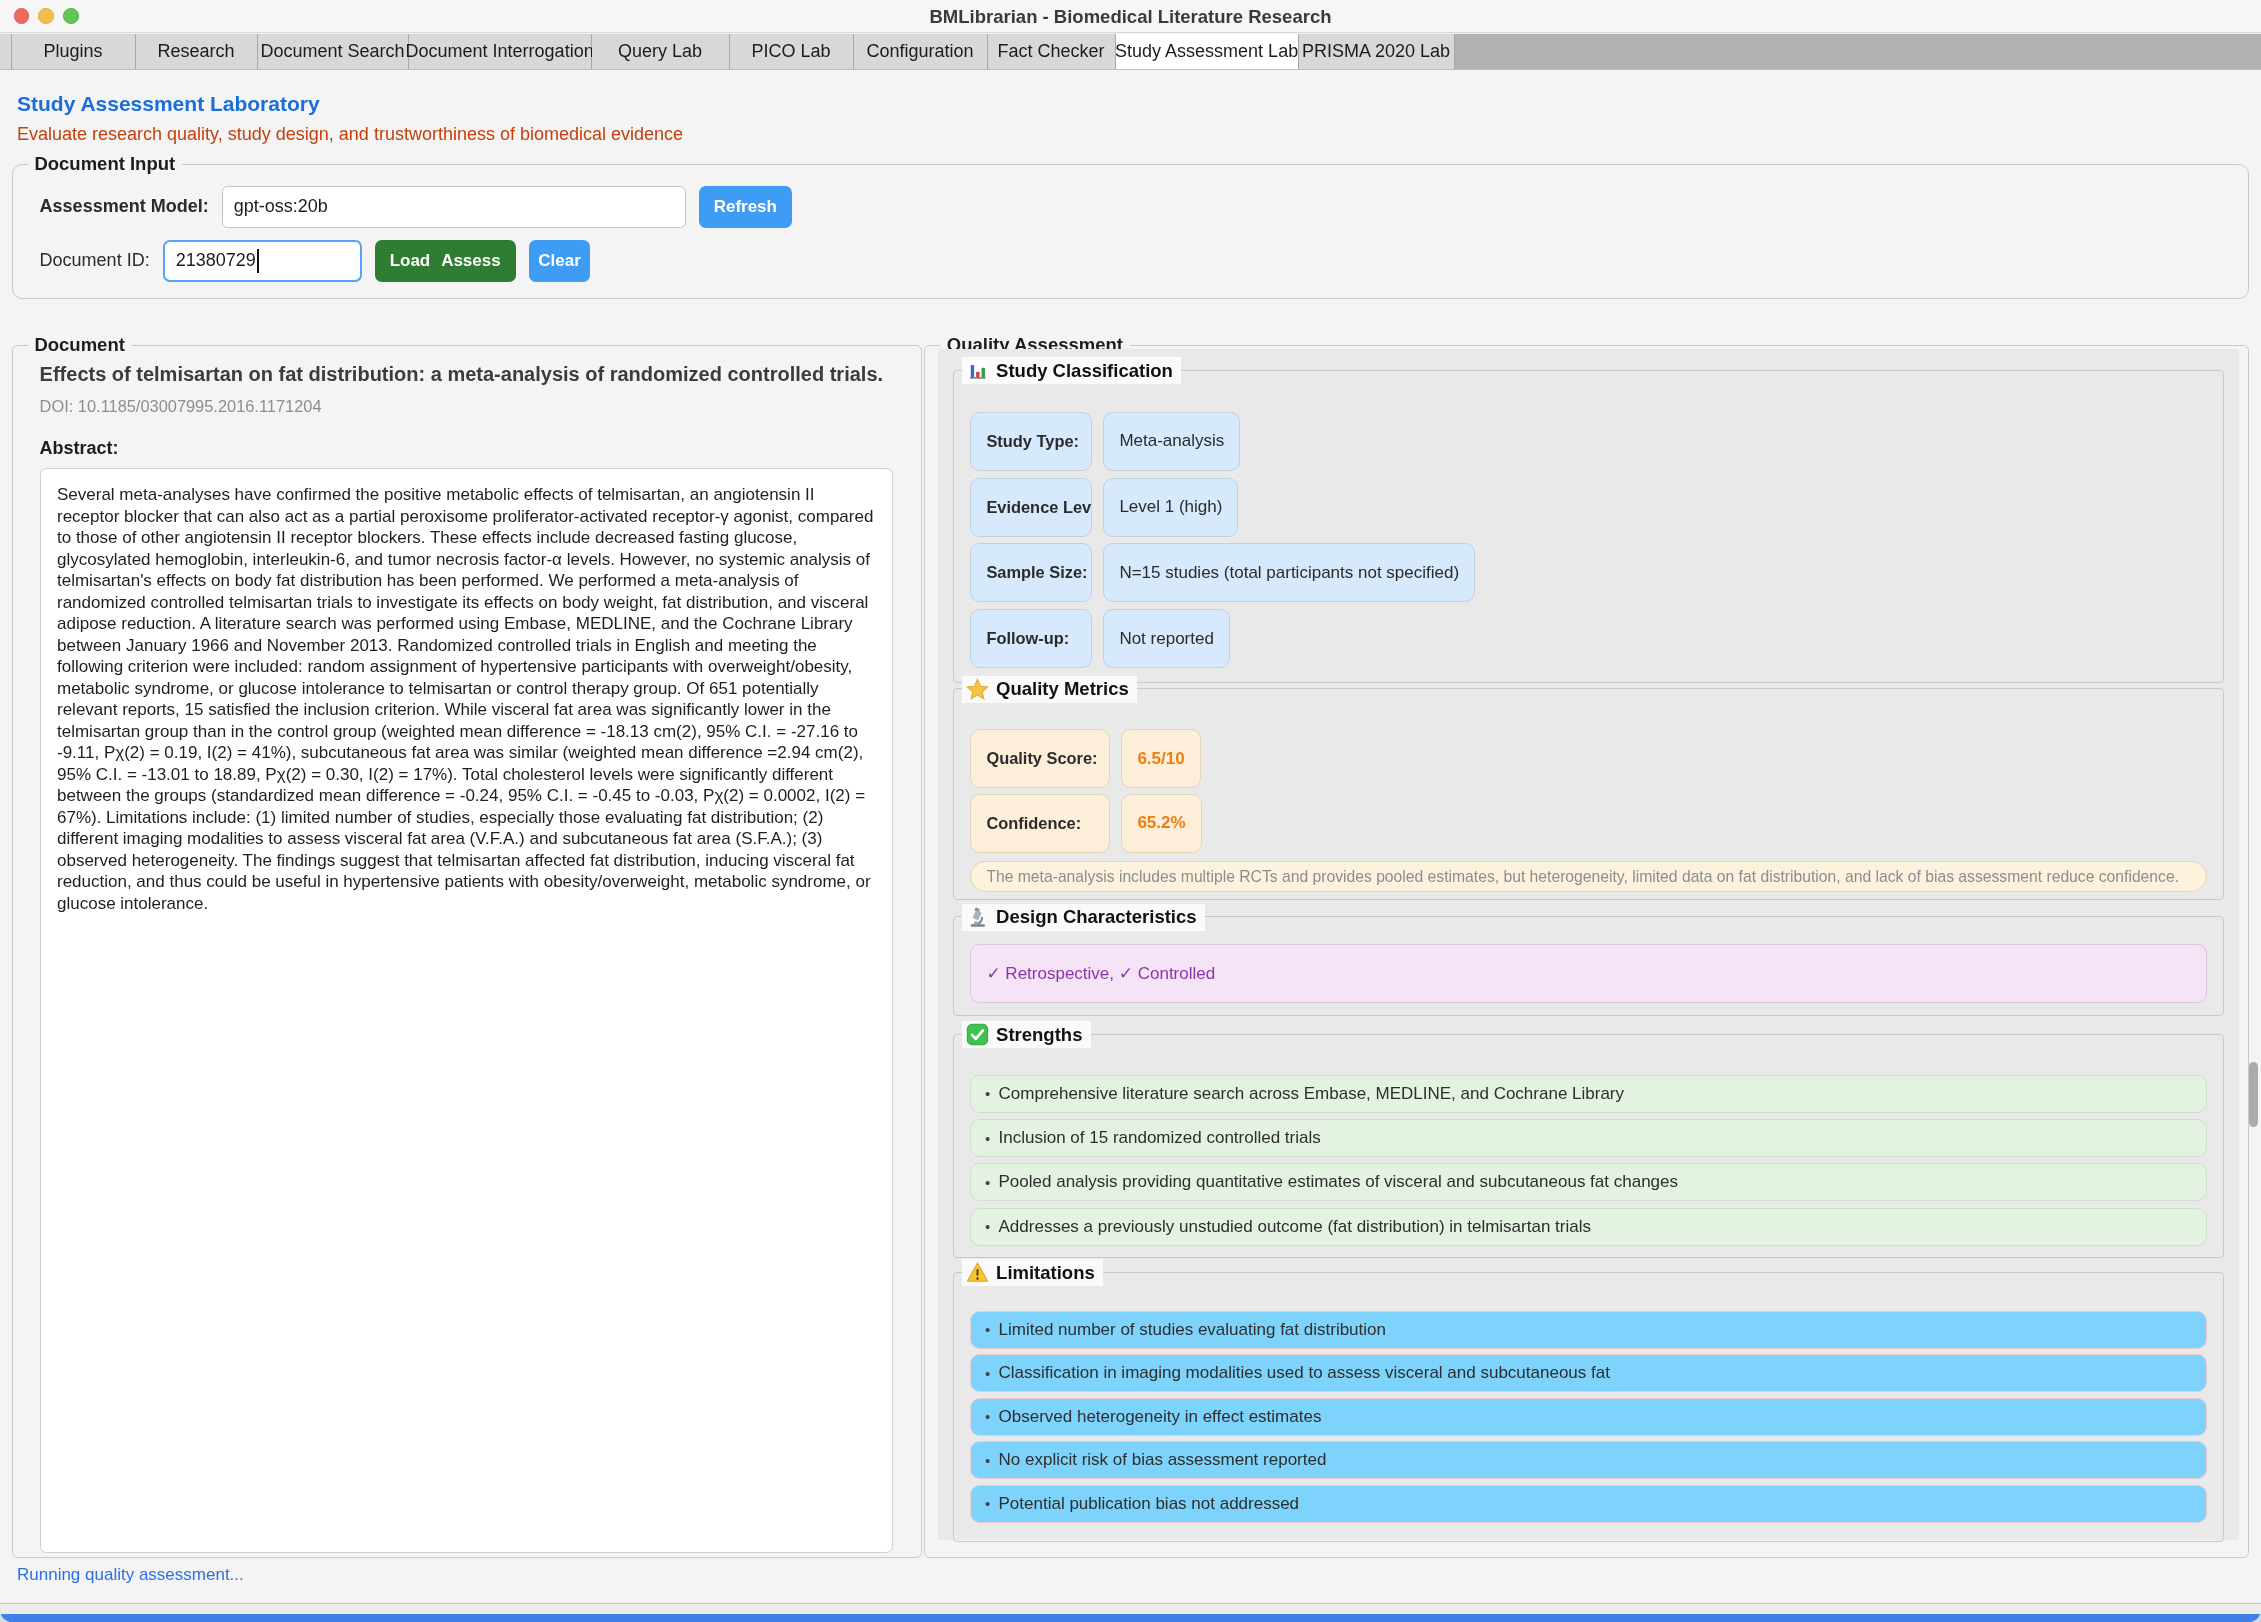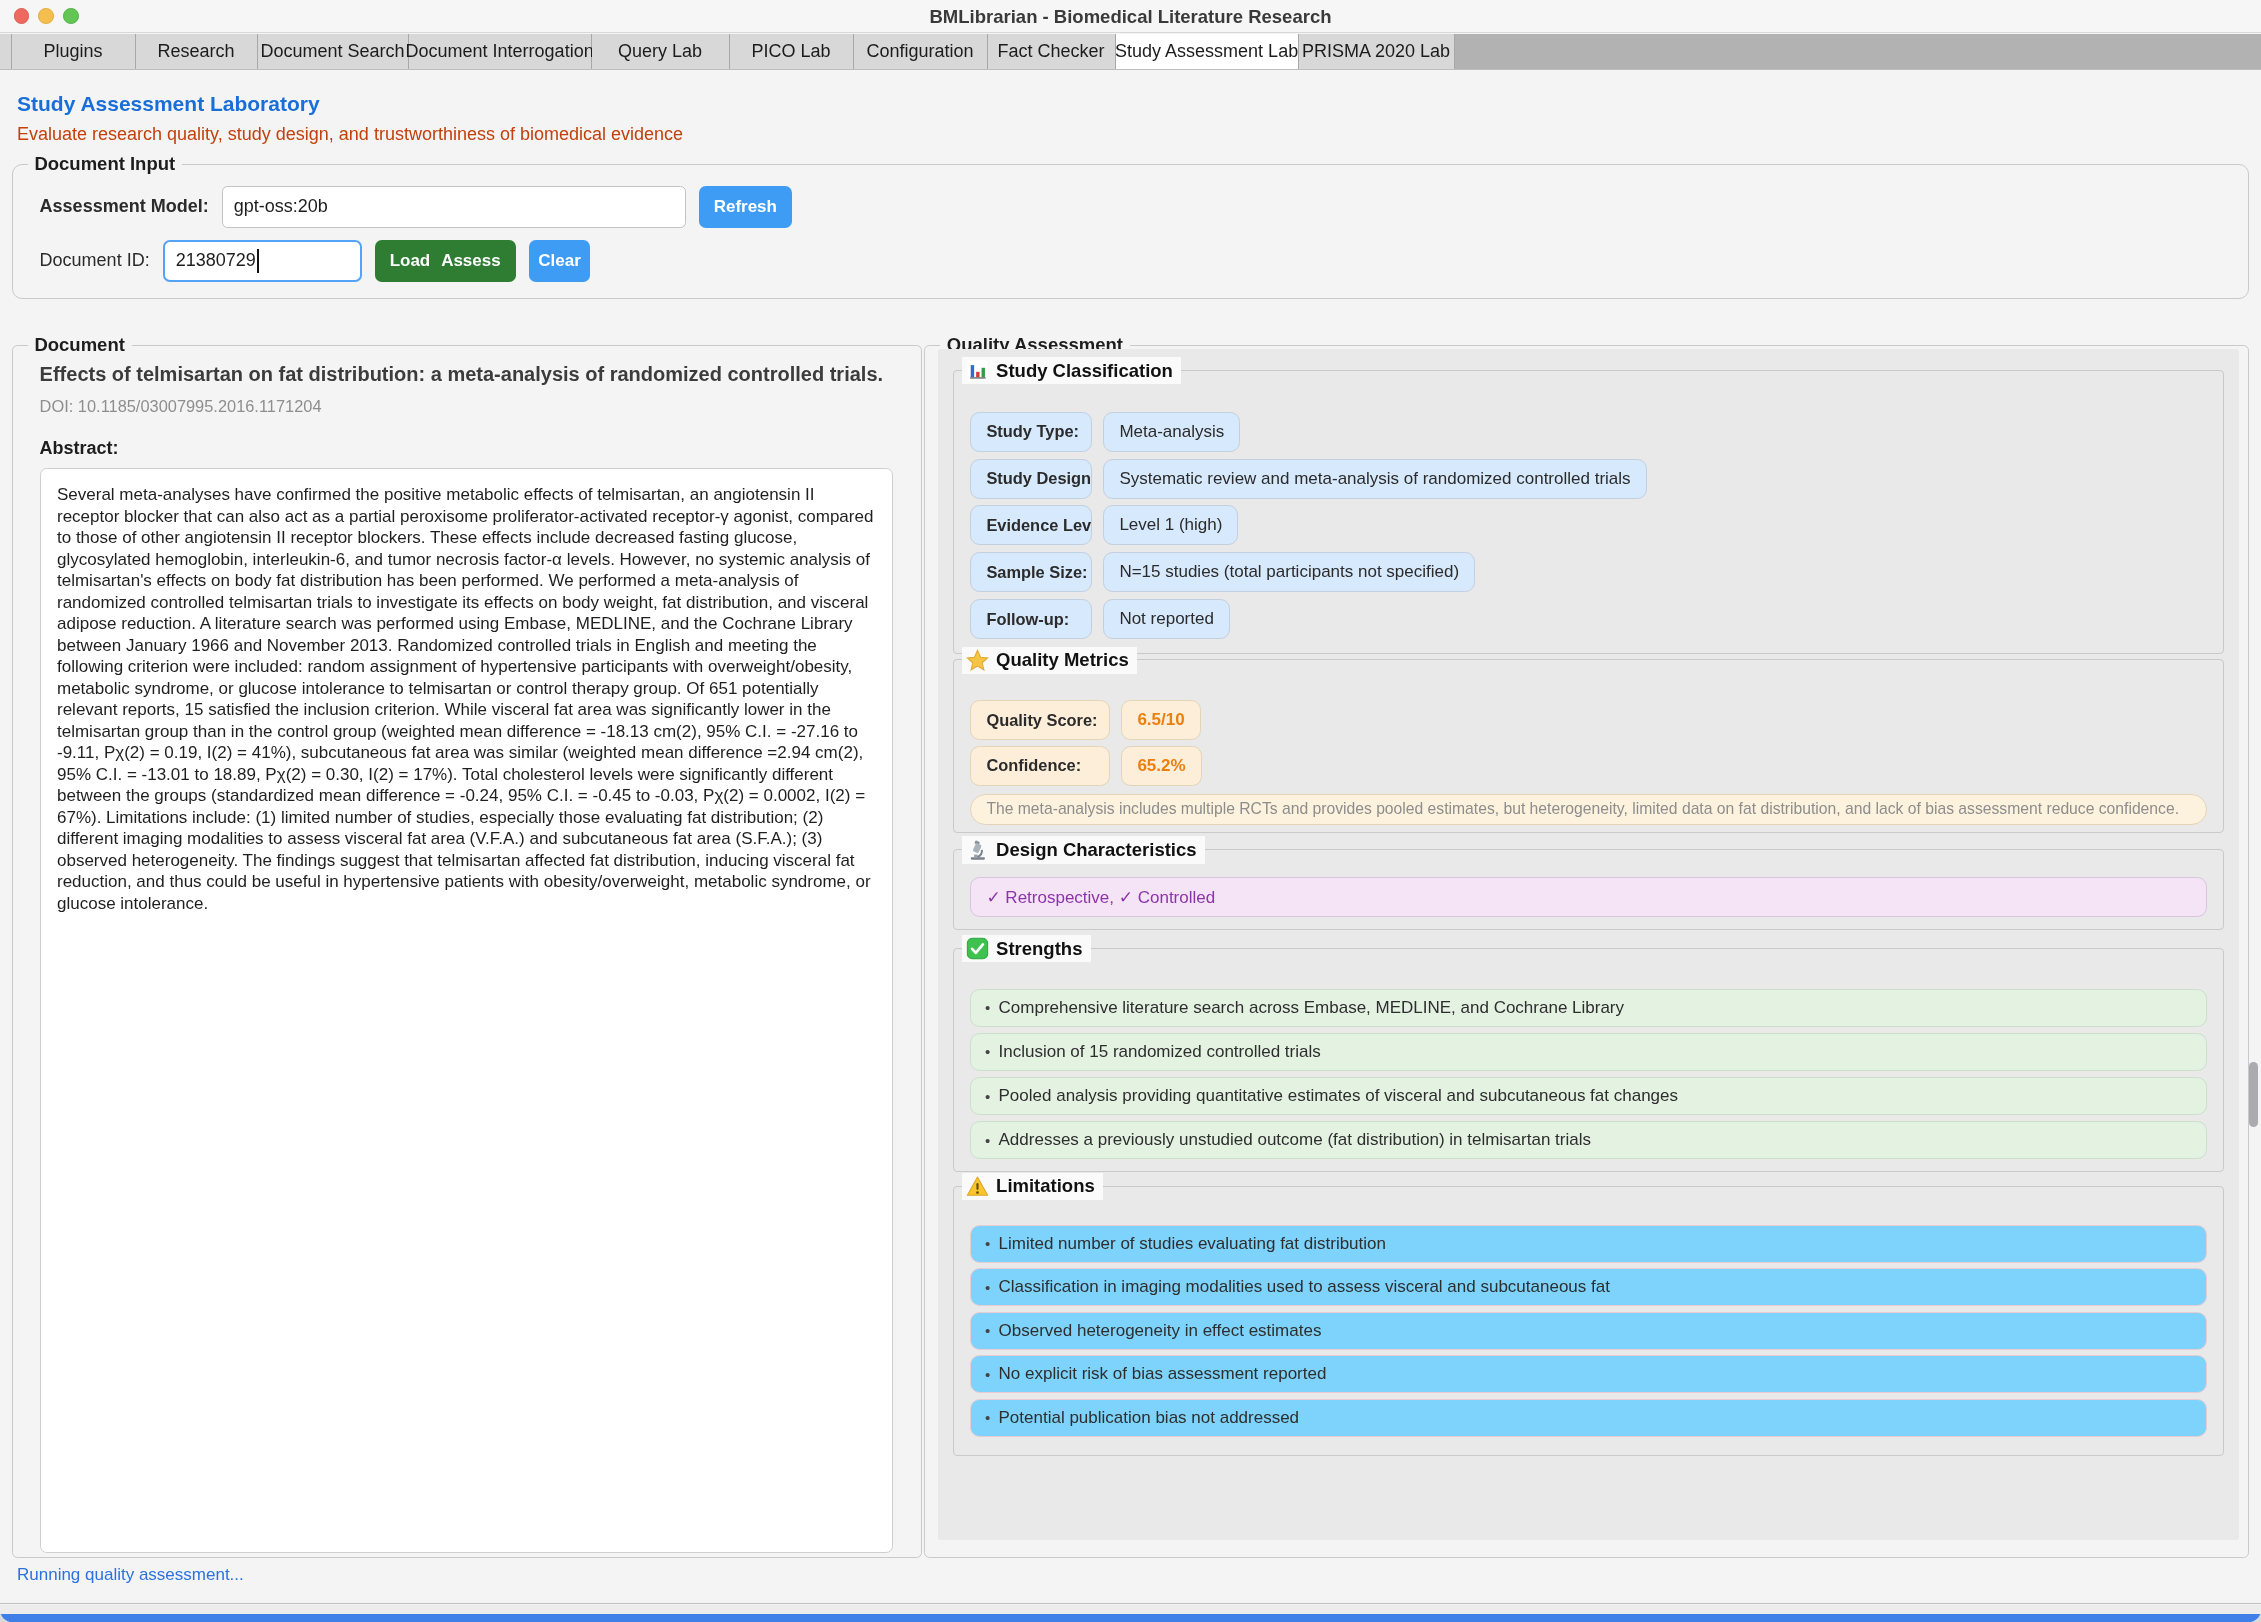--- a/index.html
+++ b/index.html
@@ -66,21 +66,21 @@
   .section{position:relative;border:1.4px solid #c9c9c9;border-radius:4.1px;}
   .section>.sec-legend{position:absolute;top:-13.7px;left:8.2px;display:flex;align-items:center;gap:6.8px;
     background:#fafafa;padding:2.1px 8.2px 2.1px 4.1px;font-size:18.5px;font-weight:bold;color:#111;white-space:nowrap;}
   .sec-icon{width:23px;height:23px;flex:0 0 auto;}
   .sec-classification{padding:41px 16.4px 13.7px 16.4px;margin-bottom:5.5px;}
   .sec-metrics{padding:40px 16.4px 6.8px 16.4px;margin-bottom:16.4px;}
   .sec-design{padding:27px 16.4px 11.6px 16.4px;margin-bottom:18px;}
   .sec-strengths{padding:40px 16.4px 11.6px 16.4px;margin-bottom:13.7px;}
   .sec-limitations{padding:38px 16.4px 18.5px 16.4px;}
   .prow{display:flex;gap:11px;margin-bottom:6.8px;}
-  .pill{height:40px;display:flex;align-items:center;border-radius:9.6px;padding:0 15px;font-size:17px;color:#2b2b2b;white-space:nowrap;}
+  .pill{height:59px;display:flex;align-items:center;border-radius:9.6px;padding:0 15px;font-size:17px;color:#2b2b2b;white-space:nowrap;}
   .pill.lbl{font-weight:bold;font-size:16.4px;overflow:hidden;}
   .pill.blue{background:#d7e9fc;border:1.4px solid #c2cfdf;}
   .pill.lbl.blue{width:122px;flex:0 0 122px;}
   .pill.cream{background:#fdeeda;border:1.4px solid #e3d4b6;}
   .pill.lbl.cream{width:140px;flex:0 0 140px;}
   .pill.cream .orange{color:#ec7f0e;font-weight:bold;}
   .note-pill{margin-top:8.2px;height:31px;border-radius:15.7px;background:#fdf2dd;border:1.4px solid #e3d4b6;
     display:flex;align-items:center;padding:0 15px;font-size:15.7px;color:#8d8d8d;overflow:hidden;white-space:nowrap;}
   .pill.lavender{background:#f4e4f6;border:1.4px solid #d9c4de;color:#8e34ab;width:100%;}
   .list-pill{height:38px;border-radius:9.6px;display:flex;align-items:center;padding:0 13.7px;font-size:17px;color:#2e2e2e;
@@ -175,24 +175,20 @@
             <rect x="23" y="13" width="5" height="14" fill="#2f9e44"></rect>
             <rect x="6" y="27" width="23" height="2" fill="#666"></rect>
           </svg>
           <span>Study Classification</span>
         </div>
         <div class="prow">
           <div class="pill lbl blue">Study Type:</div>
           <div class="pill blue">Meta-analysis</div>
         </div>
         <div class="prow">
-          <div class="pill lbl blue">Study Design</div>
-          <div class="pill blue">Systematic review and meta-analysis of randomized controlled trials</div>
-        </div>
-        <div class="prow">
           <div class="pill lbl blue">Evidence Lev</div>
           <div class="pill blue">Level 1 (high)</div>
         </div>
         <div class="prow">
           <div class="pill lbl blue">Sample Size:</div>
           <div class="pill blue">N=15 studies (total participants not specified)</div>
         </div>
         <div class="prow" style="margin-bottom:0;">
           <div class="pill lbl blue">Follow-up:</div>
           <div class="pill blue">Not reported</div>

